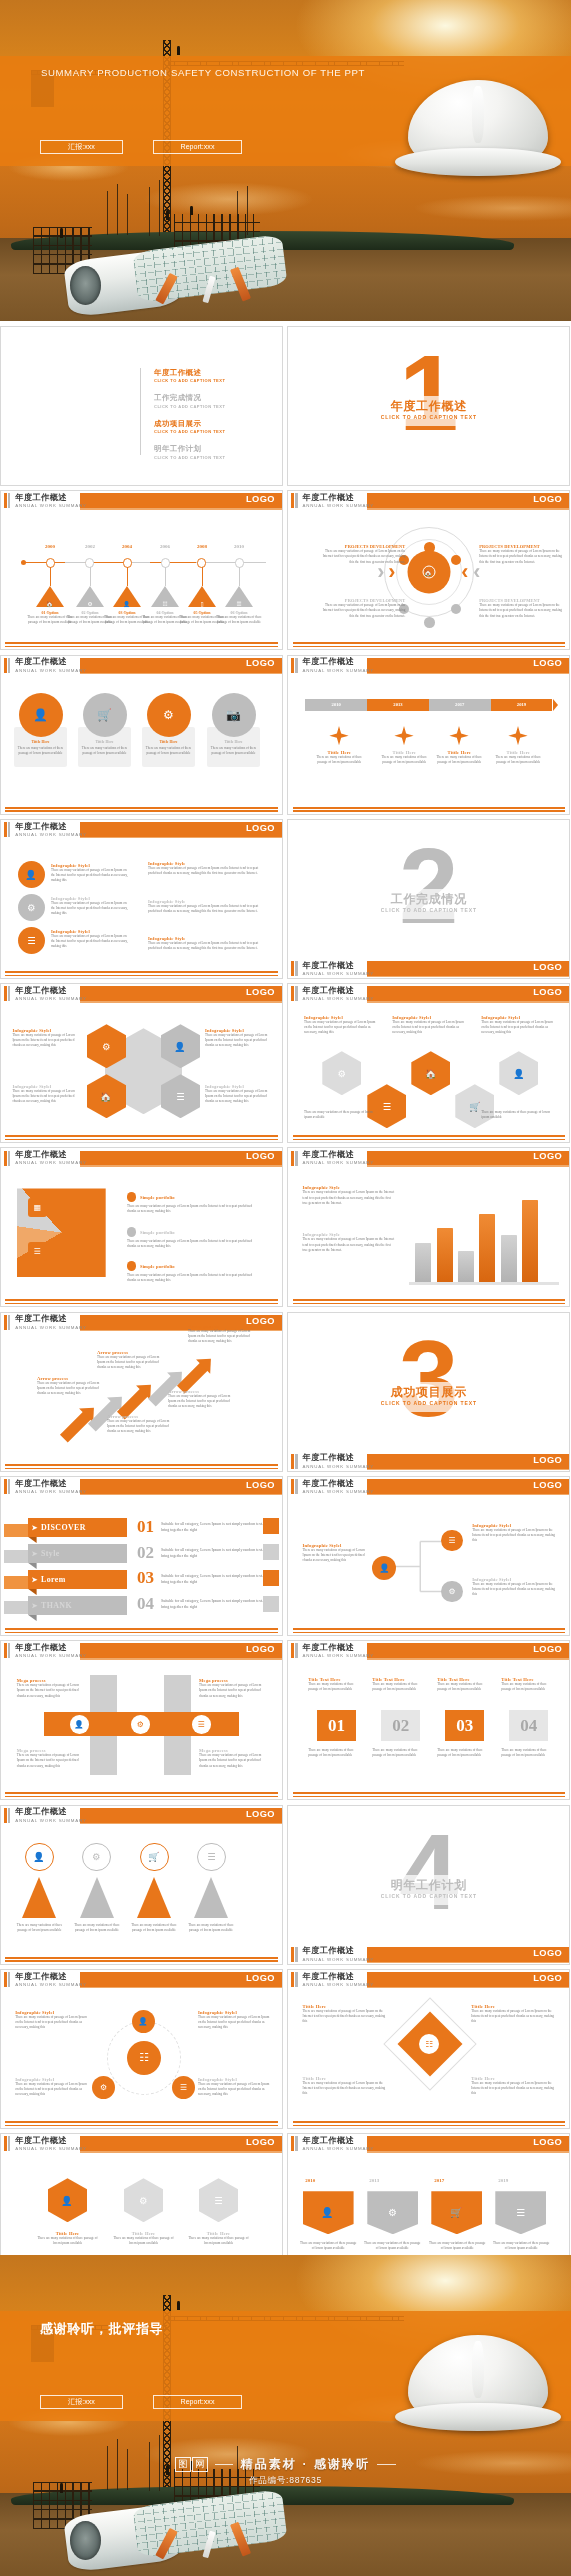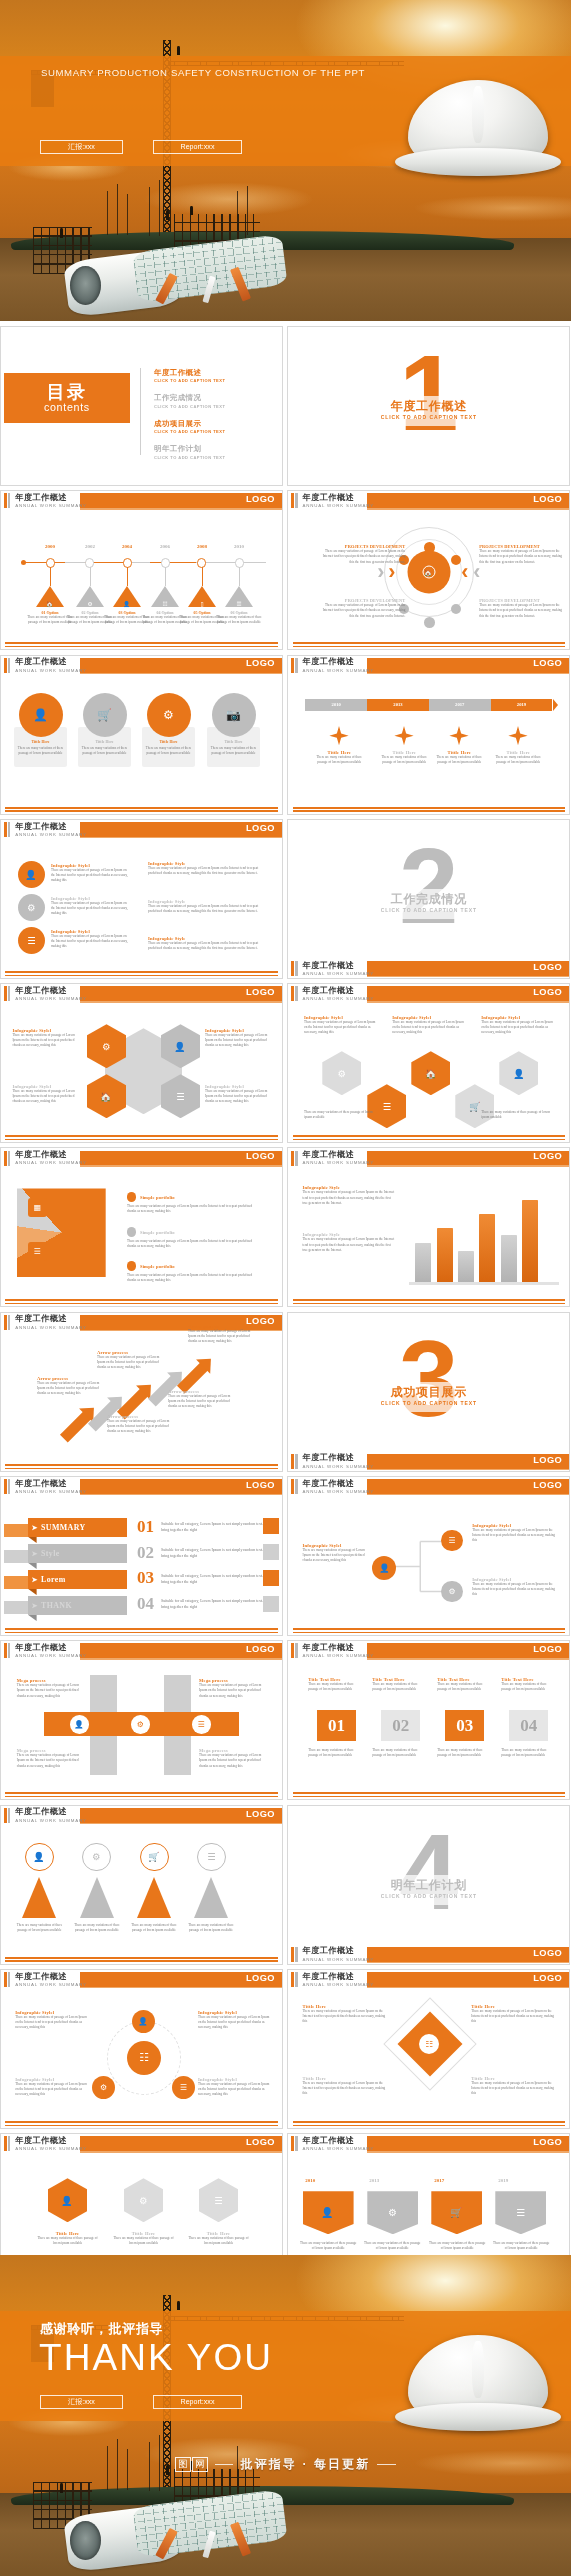--- a/index.html
+++ b/index.html
@@ -320,24 +320,20 @@
     <div class="pencil pencil-w" style="left:140px; top:40px; width:6.4px; height:27px; transform:rotate(16deg);"></div>
     <div class="pencil pencil-o" style="left:170px; top:31px; width:9.3px; height:34px; transform:rotate(-22deg);"></div>
   </div>
 </div>
 
 <div class="grid" style="top:326px;">
 
   <div class="row">
 
     <div class="slide">
-      <div class="toc-box">
-        <div class="toc-cn">目录</div>
-        <div class="toc-en">contents</div>
-      </div>
       <div class="toc-rule"></div>
       <div class="toc-list">
         <div class="toc-item">
           <div class="toc-t on">年度工作概述</div>
           <div class="toc-s on">CLICK TO ADD CAPTION TEXT</div>
         </div>
         <div class="toc-item">
           <div class="toc-t off">工作完成情况</div>
           <div class="toc-s off">CLICK TO ADD CAPTION TEXT</div>
         </div>
@@ -869,21 +865,21 @@
         <div class="sh-en">ANNUAL WORK SUMMARY</div>
         <div class="sh-logo">LOGO</div>
       </div>
       <div style="position:absolute;left:2.9px;top:47px;width:24px;height:13px;background:#f09340;"></div>
       <div style="position:absolute;left:2.9px;top:73px;width:24px;height:13px;background:#cfcfcf;"></div>
       <div style="position:absolute;left:2.9px;top:99px;width:24px;height:13px;background:#f09340;"></div>
       <div style="position:absolute;left:2.9px;top:124px;width:24px;height:13px;background:#cfcfcf;"></div>
 
       <div class="rib o" style="top:41px;">
         <span class="arw">➤</span>
-        <span>SUMMARY</span>
+        <span>DISCOVER</span>
       </div>
       <div class="rib g" style="top:67px;">
         <span class="arw">➤</span>
         <span>Style</span>
       </div>
       <div class="rib o" style="top:93px;">
         <span class="arw">➤</span>
         <span>Lorem</span>
       </div>
       <div class="rib g" style="top:119px;">
@@ -1225,21 +1221,20 @@
   <div class="rebar" style="left:127px; top:194px; height:41px;"></div>
   <div class="rebar" style="left:149px; top:187px; height:49px;"></div>
   <div class="rebar" style="left:159px; top:180px; height:56px;"></div>
   <div class="rebar" style="left:237px; top:191px; height:43px;"></div>
   <div class="worker" style="left:60px; top:228px; height:10px;"></div>
   <div class="worker" style="left:166px; top:210px; height:10px;"></div>
   <div class="worker" style="left:190px; top:206px; height:9.3px;"></div>
 
   <div class="cover-strip" style="top:56px; height:110px;">
     <div class="cover-cn" style="position:absolute;left:40px;top:8.6px;font-size:13px;letter-spacing:0.7px;">感谢聆听，批评指导</div>
-    <div class="cover-cn" style="position:absolute;left:39px;top:26px;font-size:37px;letter-spacing:2.1px;font-weight:400;">THANK YOU</div>
     <div class="cover-btn" style="position:absolute;left:40px;top:84px;width:83px;height:14.3px;font-size:7.1px;">汇报:xxx</div>
     <div class="cover-btn" style="position:absolute;left:153px;top:84px;width:89px;height:14.3px;font-size:7.1px;">Report:xxx</div>
   </div>
 
   <div class="helmet-wrap" style="right:23px; top:80px; width:140px; height:93px;">
     <div class="helmet"></div>
     <div class="helmet-ridge"></div>
     <div class="helmet-brim"></div>
   </div>
 
@@ -1251,17 +1246,18 @@
     <div class="pencil pencil-w" style="left:140px; top:40px; width:6.4px; height:27px; transform:rotate(16deg);"></div>
     <div class="pencil pencil-o" style="left:170px; top:31px; width:9.3px; height:34px; transform:rotate(-22deg);"></div>
   </div>
 
   <div class="wm" style="top:201px;">
     <div class="wm-logo">
       <div class="wm-sq">图</div>
       <div class="wm-sq">网</div>
     </div>
     <span class="wm-line"></span>
-    <span class="wm-txt">批评指导 · 每日更新</span>
+    <span class="wm-txt">精品素材 · 感谢聆听</span>
     <span class="wm-line"></span>
   </div>
+  <div class="wm-sub" style="top:220px;">作品编号:887635</div>
 </div>
 
 
 </body></html>

